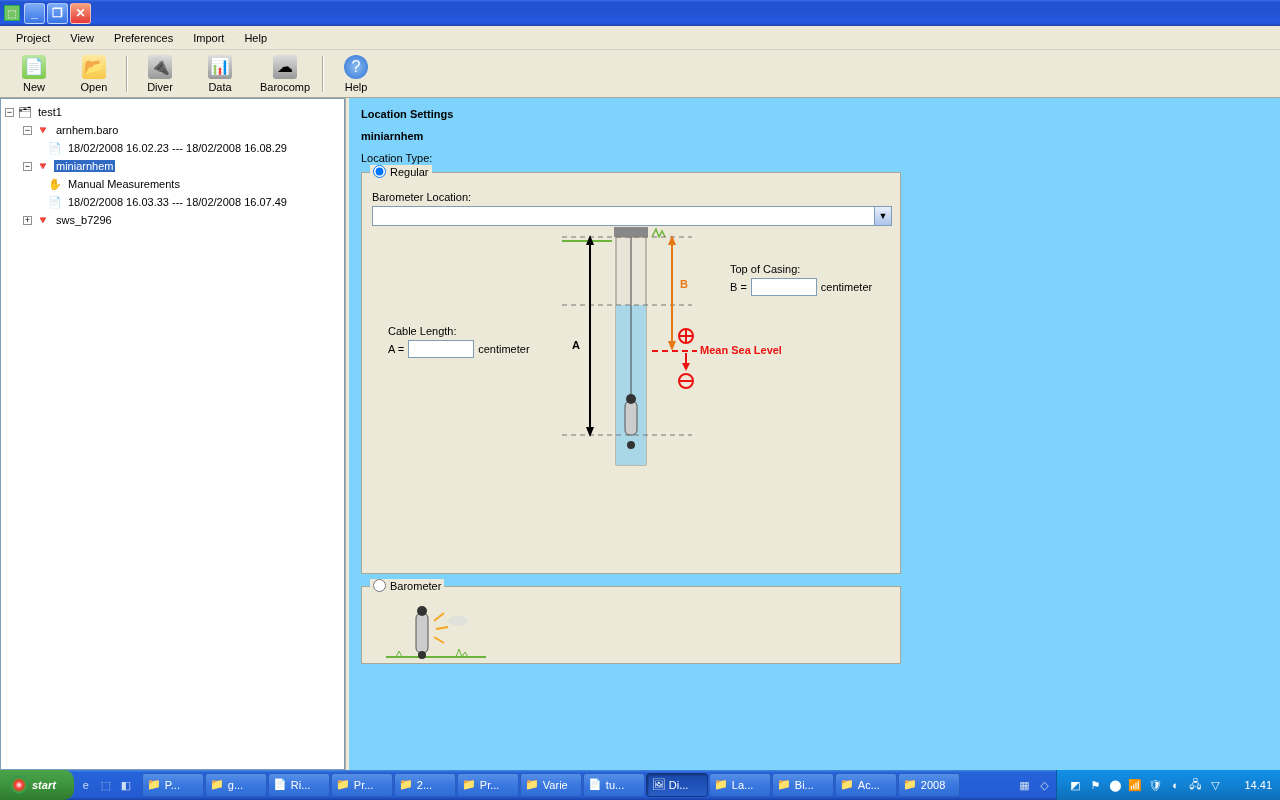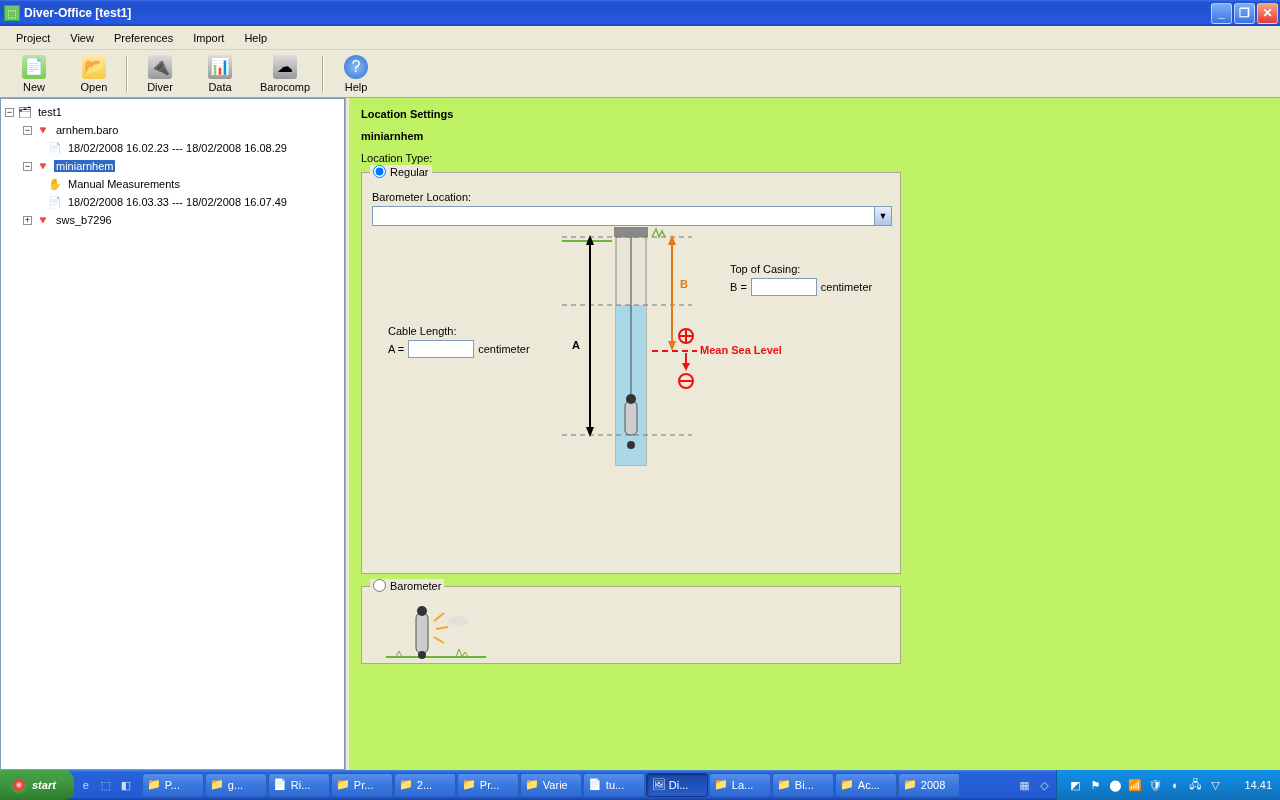--- a/index.html
+++ b/index.html
@@ -22,21 +22,21 @@
 .toolbar { height: 48px; background:#ece9d8; display:flex; align-items:center; padding: 2px 4px; border-bottom:1px solid #aca899;}
 .tbtn { display:flex;flex-direction:column;align-items:center;justify-content:center;width:60px;height:44px; }
 .tbtn .ticon{ width:24px;height:24px;display:flex;align-items:center;justify-content:center;border-radius:3px;font-size:16px;}
 .tbtn .tlabel{ margin-top:2px; }
 .tsep{ width:2px;height:36px;border-left:1px solid #aca899;border-right:1px solid #fff;margin:0 2px;}
 
 
 .main { flex:1; display:flex; background:#ece9d8; }
 .tree { width:345px; background:white; border:1px solid #7f9db9; margin:0; padding:4px 0 0 0; overflow:auto; color:black;}
 .splitter{ width:4px; background:#ece9d8; border-left:1px solid #aca899; cursor:ew-resize;}
-.content { flex:1; padding:10px 12px; background:#bef264; overflow:auto;}
+.content { flex:1; padding:10px 12px; background:#7dd3fc; overflow:auto;}
 
 
 .tn{ display:flex;align-items:center;height:18px;white-space:nowrap;}
 .tn .exp{ width:9px;height:9px;border:1px solid #919191;display:flex;align-items:center;justify-content:center;font-size:9px;line-height:7px;margin-right:3px;background:white;color:black;}
 .tn .spacer{display:inline-block;}
 .tn .ico{width:16px;height:16px;margin-right:3px;display:inline-flex;align-items:center;justify-content:center;font-size:11px;}
 .tn.selected .lbl{ background:#316ac5;color:white;padding:0 2px;}
 .tn .lbl{padding:0 2px;}
 
 
@@ -69,21 +69,20 @@
 .clock{font-size:11px;margin-left:17px;}
 
 .ql{display:flex;align-items:center;padding:0 3px;gap:2px;}
 .ql .qi{width:18px;height:18px;display:flex;align-items:center;justify-content:center;}
 </style>
 </head>
 <body>
 
 <div class="titlebar">
   <span class="app-icon">⬚</span>
-  <span class="title">Diver-Office [test1]</span>
   <div class="winbtns">
     <div class="winbtn min">_</div>
     <div class="winbtn max">❐</div>
     <div class="winbtn close">✕</div>
   </div>
 </div>
 
 <div class="menubar">
   <div class="menuitem">Project</div>
   <div class="menuitem">View</div>

